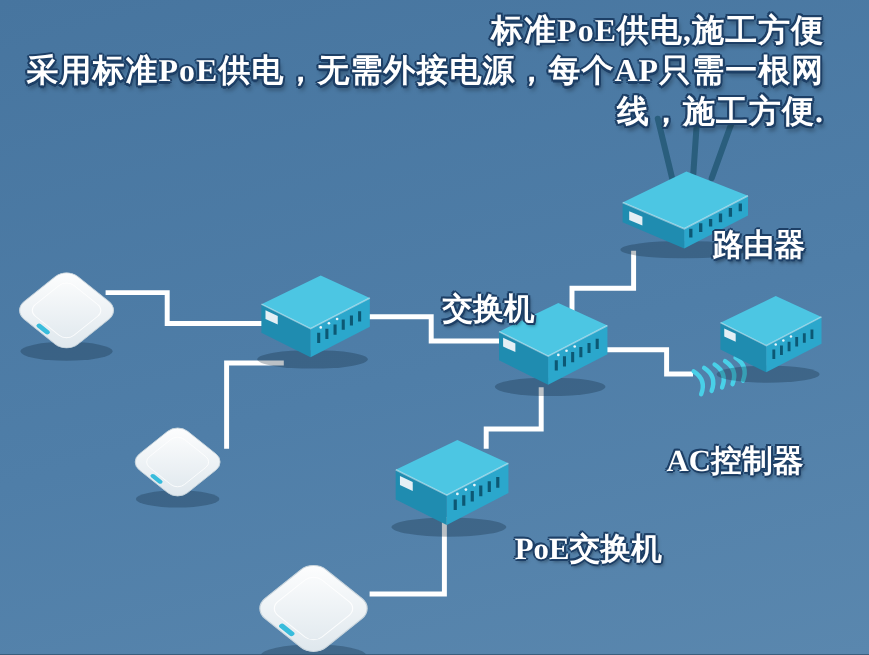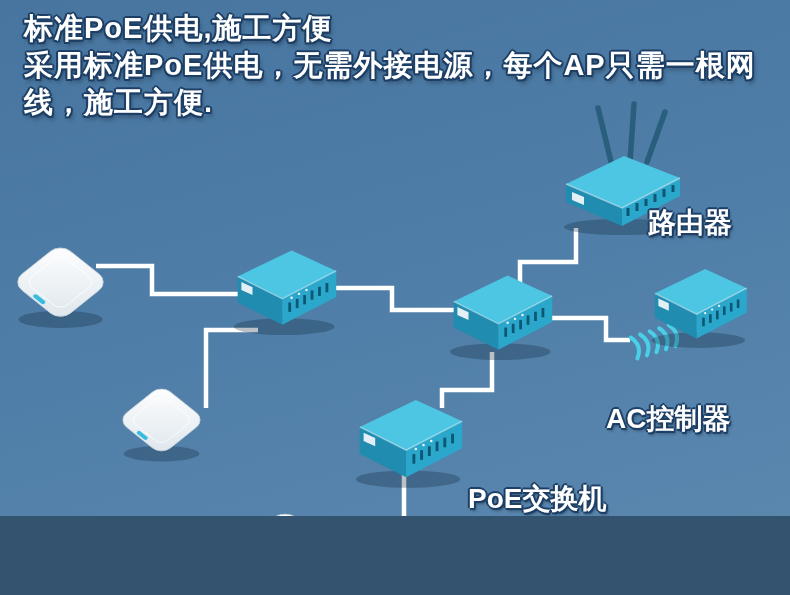--- a/index.html
+++ b/index.html
@@ -1,19 +1,20 @@
 <!DOCTYPE html>
 <html><head>
 <meta charset="utf-8">
 <style>
   html,body{margin:0;padding:0;background:#33536f;}
   .canvas{
-    position:relative;width:790px;height:516px;overflow:hidden;
+    position:relative;width:790px;height:595px;overflow:hidden;
     background:linear-gradient(165deg,#47759f 0%,#4f7ea8 55%,#5a87ae 100%);
-    font-family:Liberation Sans, sans-serif;
+    font-family:Liberation Serif, serif;
+    text-align:right;
   }
   .heading{position:absolute;left:24px;top:10px;z-index:6;color:#fff;font-weight:bold;}
   .h-line{font-size:29px;line-height:37px;letter-spacing:1px;white-space:nowrap;
     text-shadow:2px 0 0 #1d3f66,-2px 0 0 #1d3f66,0 2px 0 #1d3f66,0 -2px 0 #1d3f66,
       1.5px 1.5px 0 #1d3f66,-1.5px 1.5px 0 #1d3f66,1.5px -1.5px 0 #1d3f66,-1.5px -1.5px 0 #1d3f66,
       2px 4px 4px rgba(0,0,0,.35);}
   .wires{position:absolute;left:0;top:0;z-index:1;}
   .device{position:absolute;z-index:3;}
   .dev-label{position:absolute;z-index:5;color:#fff;font-weight:bold;font-size:28px;white-space:nowrap;
     text-shadow:2px 0 0 #1d3f66,-2px 0 0 #1d3f66,0 2px 0 #1d3f66,0 -2px 0 #1d3f66,
@@ -141,17 +142,18 @@
 
   <svg class="device" style="left:114px;top:382px" width="95" height="82">
       <use href="#sym-ap"></use>
     </svg>
 
   <svg class="device" style="left:225px;top:505px" width="120" height="104">
       <use href="#sym-ap"></use>
     </svg>
 
   <div class="dev-label" style="left:648px;top:172px">路由器</div>
+  <div class="dev-label" style="left:402px;top:230px">交换机</div>
   <div class="dev-label" style="left:606px;top:368px">AC控制器</div>
   <div class="dev-label" style="left:468px;top:448px">PoE交换机</div>
 
 
 </div>
 
 </body></html>

